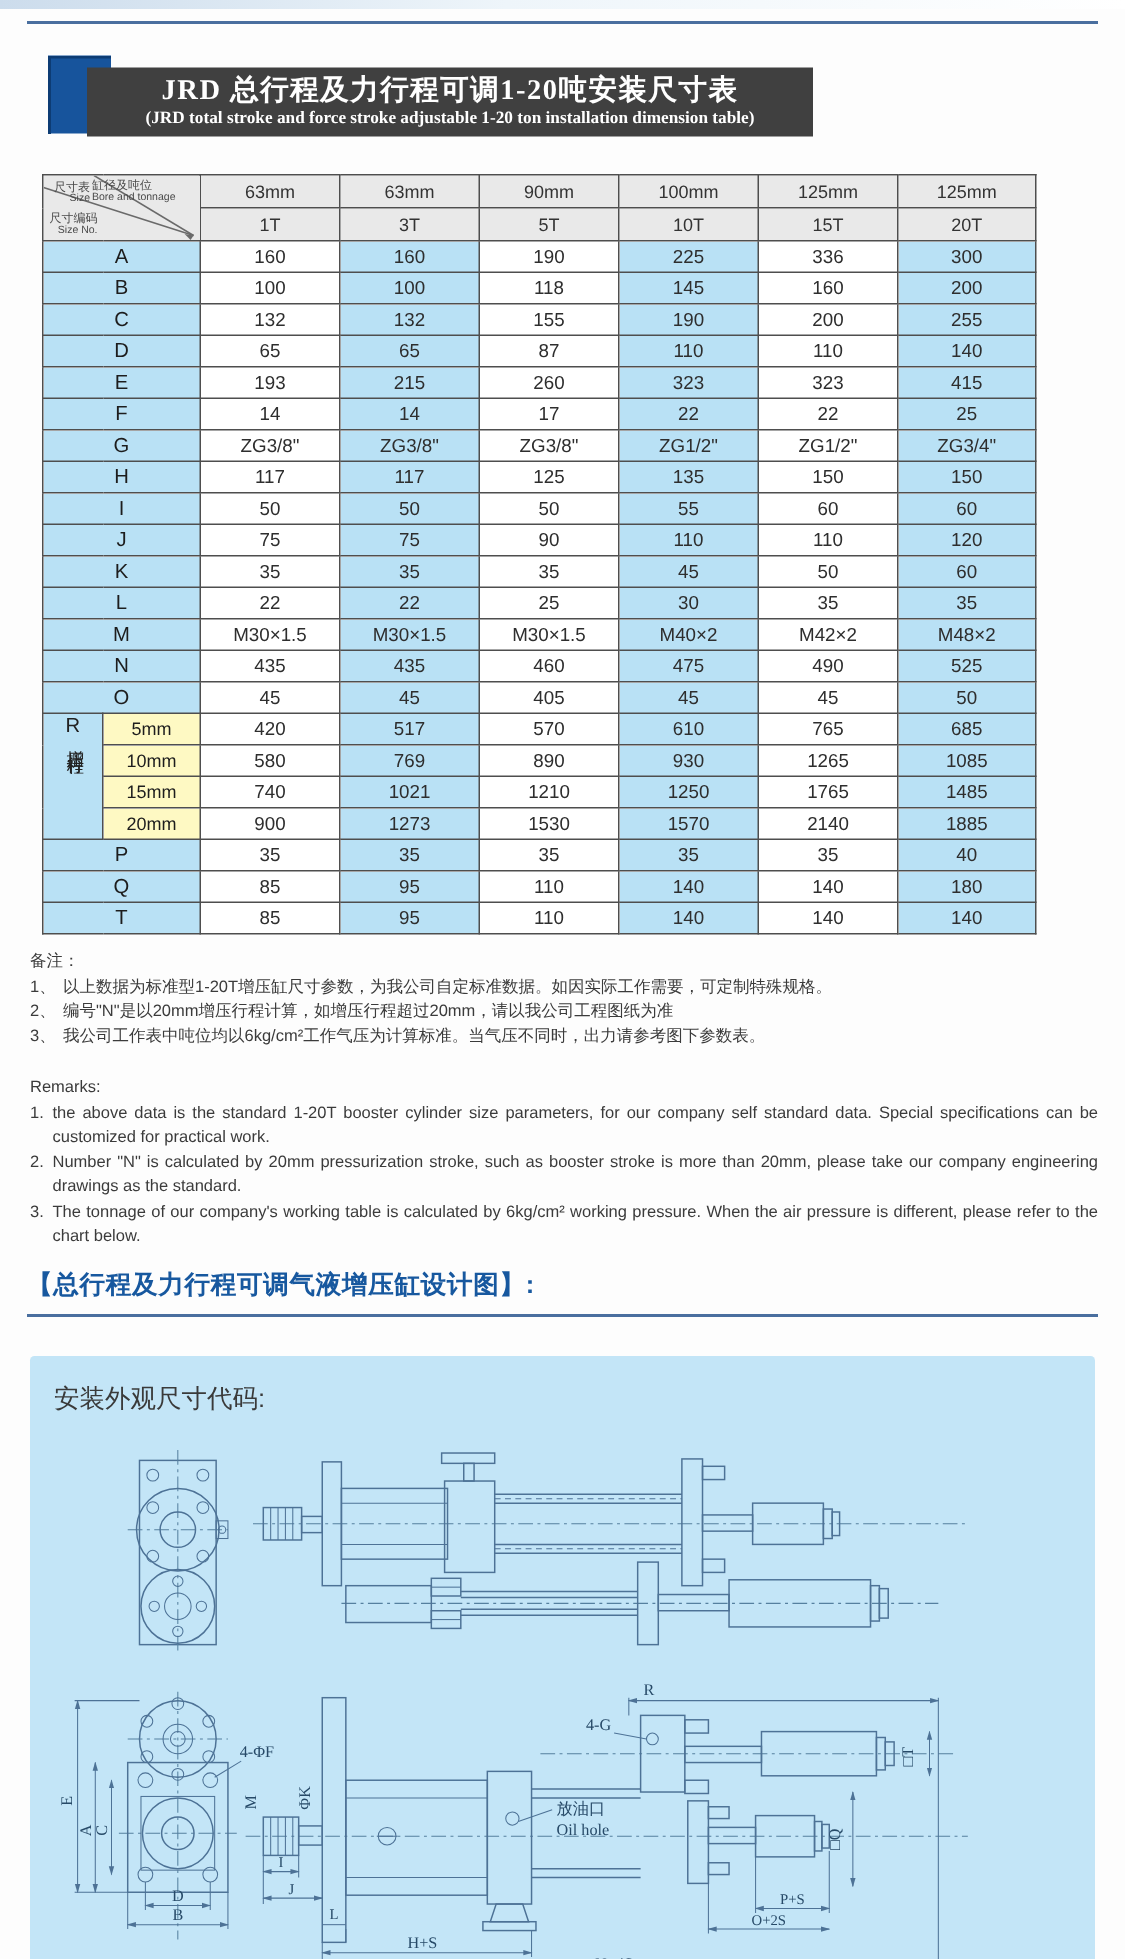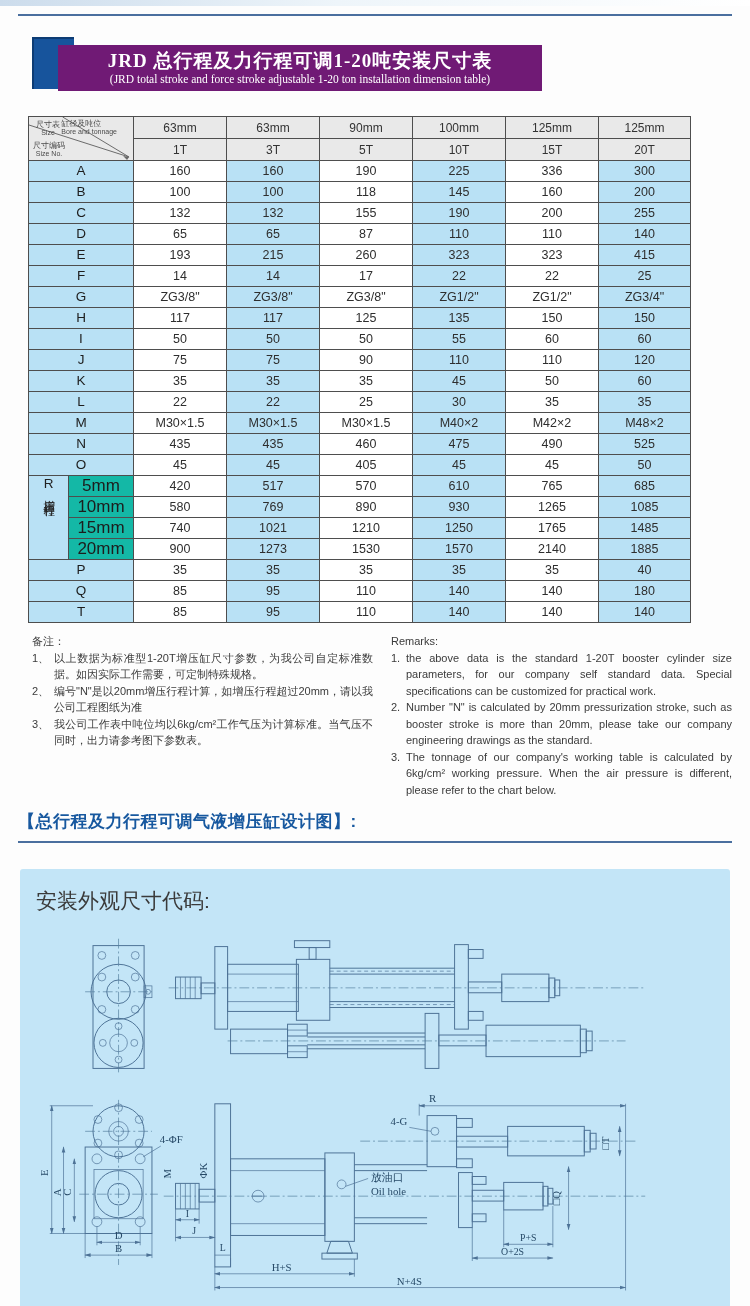--- a/index.html
+++ b/index.html
@@ -4,51 +4,51 @@
 <style>
   html,body{margin:0;padding:0;background:#fdfdfd;}
   body{width:750px;font-family:"Liberation Sans",sans-serif;color:#222;}
   .topstrip{height:6px;background:linear-gradient(90deg,#ccdcec,#eef5fa 45%,#ffffff);}
   .content{padding:0 18px;}
   .sec-title{font-size:17px;font-weight:bold;color:#17589f;margin:12px 0 0;letter-spacing:.5px;}
   .rule{border-bottom:2px solid #4a6f9f;margin-top:8px;}
   
   .banner-wrap{position:relative;margin:26px 0 0 14px;height:58px;}
   .banner-square{position:absolute;left:0;top:-5px;width:42px;height:52px;background:#17549c;box-shadow:2px 2px 0 #0d3c74 inset;}
-  .banner{position:absolute;left:26px;top:3px;width:468px;background:#701a75;color:#fff;text-align:center;padding:5px 8px 6px;}
+  .banner{position:absolute;left:26px;top:3px;width:468px;background:#404040;color:#fff;text-align:center;padding:5px 8px 6px;}
   .banner .t1{font-family:"Liberation Serif",serif;font-weight:bold;font-size:19px;letter-spacing:1px;line-height:1.15;}
-  .banner .t2{font-family:"Liberation Serif",serif;font-weight:normal;font-size:11.5px;margin-top:1px;}
+  .banner .t2{font-family:"Liberation Serif",serif;font-weight:bold;font-size:11.5px;margin-top:1px;}
   
   table.dim{border-collapse:collapse;table-layout:fixed;width:662px;margin:16px 0 0 10px;font-size:12.5px;}
   table.dim th,table.dim td{border:1px solid #4e4e4e;text-align:center;padding:0;height:20px;line-height:20px;overflow:hidden;white-space:nowrap;}
   table.dim thead th{background:#e9e9e9;font-weight:normal;font-size:12px;height:21px;color:#333;}
   th.corner{position:relative;padding:0;}
   .corner-svg{position:absolute;left:0;top:0;width:100%;height:100%;}
-  .corner-lab{position:absolute;font-size:7px;line-height:1.15;color:#4a4a4a;text-align:center;}
+  .corner-lab{position:absolute;font-size:7px;line-height:1.15;color:#4a4a4a;text-align:right;}
   .corner-lab .cn{font-size:8px;display:block;}
   .ctl{top:3px;left:7px;}
   .ctr{top:2px;right:16px;text-align:left;}
   .cbl{bottom:2px;left:4px;margin-top:43px;}
   td.lbl{background:#b9e1f5;font-size:13.5px;color:#1d1d1d;}
   td.val{background:#fff;color:#2e2e2e;}
   td.val.c1{background:#b9e1f5;}
-  td.sub{background:#14b8a6;font-size:17px;}
+  td.sub{background:#fef9c3;font-size:12px;}
   td.rcell{background:#b9e1f5;vertical-align:top;padding-top:2px;}
   .rtop{display:block;font-size:13.5px;line-height:15px;}
   .rvert{display:block;margin:0 auto;writing-mode:vertical-rl;font-size:11.5px;letter-spacing:2px;line-height:1;}
   
-  .notes{display:flex;gap:18px;margin:10px 0 0 14px;font-size:11px;color:#3b3b3b;line-height:1.5;}
+  .notes{display:flex;gap:18px;margin:10px 0 0 2px;font-size:11px;color:#3b3b3b;line-height:1.5;flex-direction:column;}
   .notes .ncol{flex:1;}
   .nitem{display:flex;}
   .nitem .n{flex:0 0 22px;}
   .nitem.en .n{flex:0 0 15px;}
   .nitem .t{flex:1;text-align:justify;}
   
   .panel{margin:26px 2px 12px;background:#c3e5f7;border-radius:3px;padding:16px 16px 12px;}
-  .panel .ph{font-size:21px;color:#3a3a3a;line-height:1.5;}
+  .panel .ph{font-size:17px;color:#3a3a3a;line-height:1.5;}
   svg.draw{display:block;margin-top:6px;}
   .dln{stroke:#4d7296;stroke-width:1;fill:none;}
   .dthin{stroke:#4d7296;stroke-width:.7;fill:none;}
   .dcl{stroke:#55809f;stroke-width:.7;fill:none;stroke-dasharray:10 3 2 3;}
   .dtx{fill:#274a68;font-family:"Liberation Serif",serif;font-size:11px;}
   .dtxs{fill:#274a68;font-family:"Liberation Serif",serif;font-size:10px;}
 </style>
 </head>
 <body>
 

